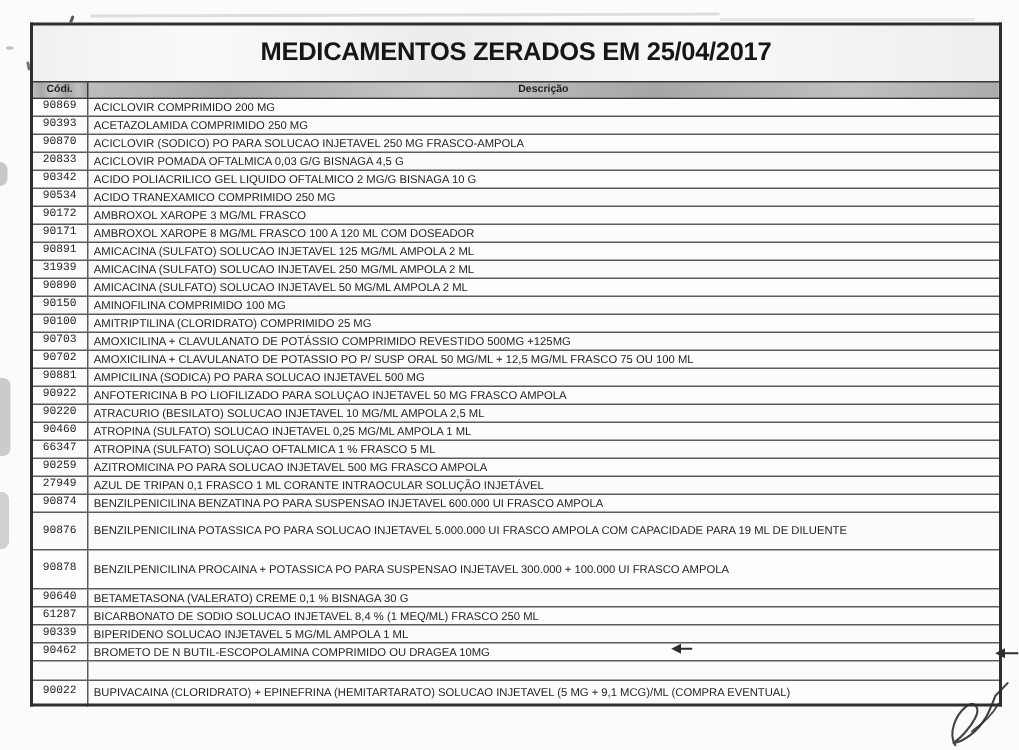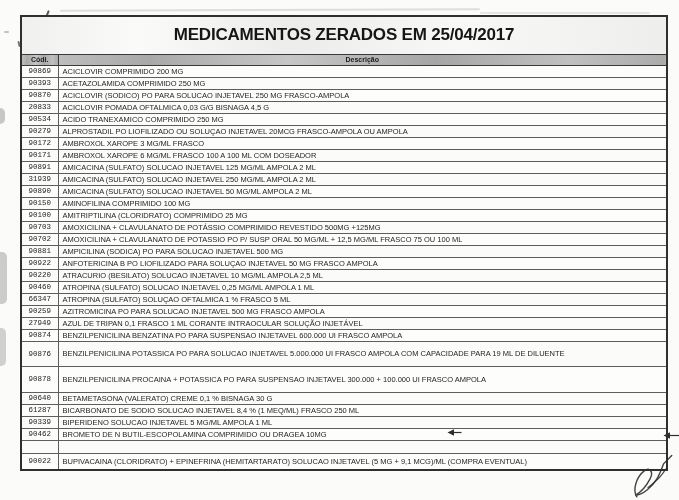--- a/index.html
+++ b/index.html
@@ -131,34 +131,34 @@
         </tr>
         <tr class="data-row size-normal">
           <td class="code-cell">90870</td>
           <td class="desc-cell">ACICLOVIR (SODICO) PO PARA SOLUCAO INJETAVEL 250 MG FRASCO-AMPOLA</td>
         </tr>
         <tr class="data-row size-normal">
           <td class="code-cell">20833</td>
           <td class="desc-cell">ACICLOVIR POMADA OFTALMICA 0,03 G/G BISNAGA 4,5 G</td>
         </tr>
         <tr class="data-row size-normal">
+          <td class="code-cell">90342</td>
+          <td class="desc-cell">ACIDO POLIACRILICO GEL LIQUIDO OFTALMICO 2 MG/G BISNAGA 10 G</td>
+        </tr>
+        <tr class="data-row size-normal">
           <td class="code-cell">90534</td>
           <td class="desc-cell">ACIDO TRANEXAMICO COMPRIMIDO 250 MG</td>
         </tr>
         <tr class="data-row size-normal">
-          <td class="code-cell">90279</td>
-          <td class="desc-cell">ALPROSTADIL PO LIOFILIZADO OU SOLUÇAO INJETAVEL 20MCG FRASCO-AMPOLA OU AMPOLA</td>
-        </tr>
-        <tr class="data-row size-normal">
           <td class="code-cell">90172</td>
           <td class="desc-cell">AMBROXOL XAROPE 3 MG/ML FRASCO</td>
         </tr>
         <tr class="data-row size-normal">
           <td class="code-cell">90171</td>
-          <td class="desc-cell">AMBROXOL XAROPE 6 MG/ML FRASCO 100 A 100 ML COM DOSEADOR</td>
+          <td class="desc-cell">AMBROXOL XAROPE 8 MG/ML FRASCO 100 A 120 ML COM DOSEADOR</td>
         </tr>
         <tr class="data-row size-normal">
           <td class="code-cell">90891</td>
           <td class="desc-cell">AMICACINA (SULFATO) SOLUCAO INJETAVEL 125 MG/ML AMPOLA 2 ML</td>
         </tr>
         <tr class="data-row size-normal">
           <td class="code-cell">31939</td>
           <td class="desc-cell">AMICACINA (SULFATO) SOLUCAO INJETAVEL 250 MG/ML AMPOLA 2 ML</td>
         </tr>
         <tr class="data-row size-normal">

